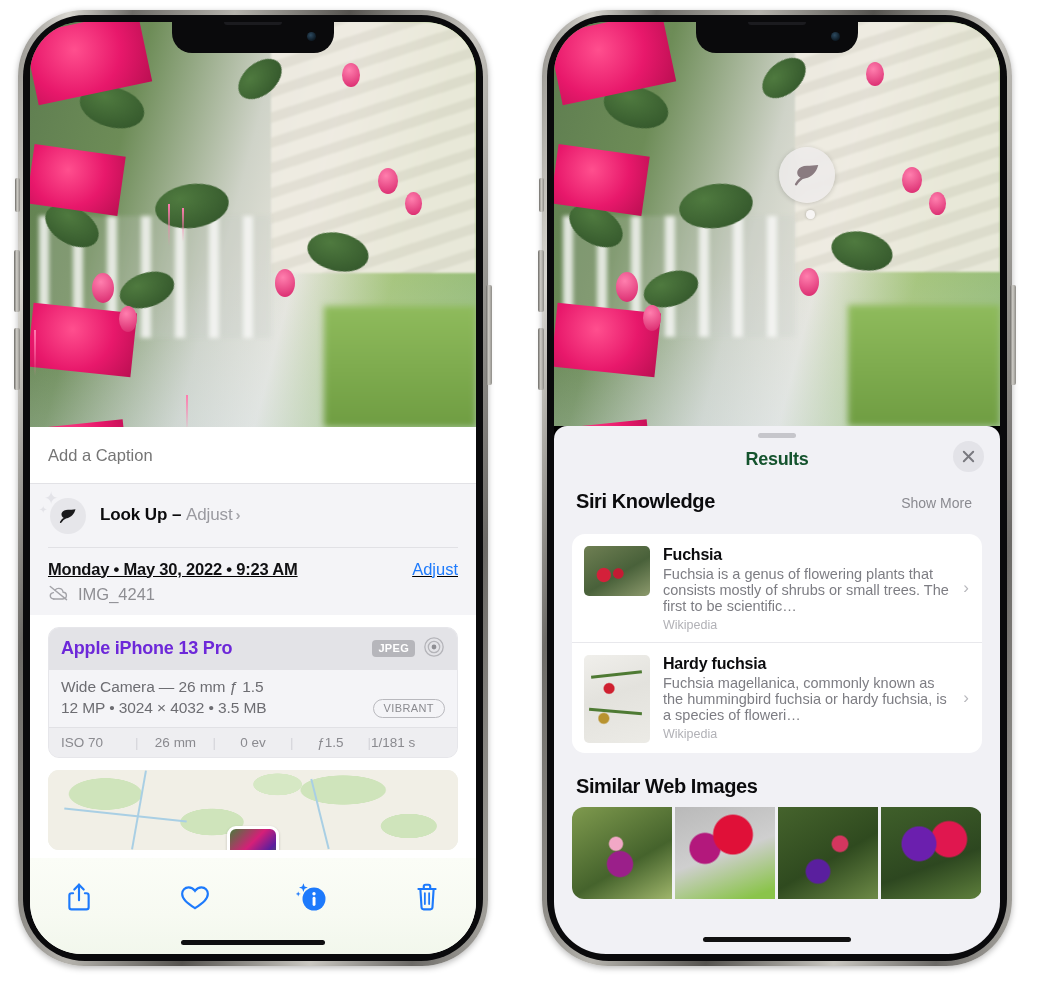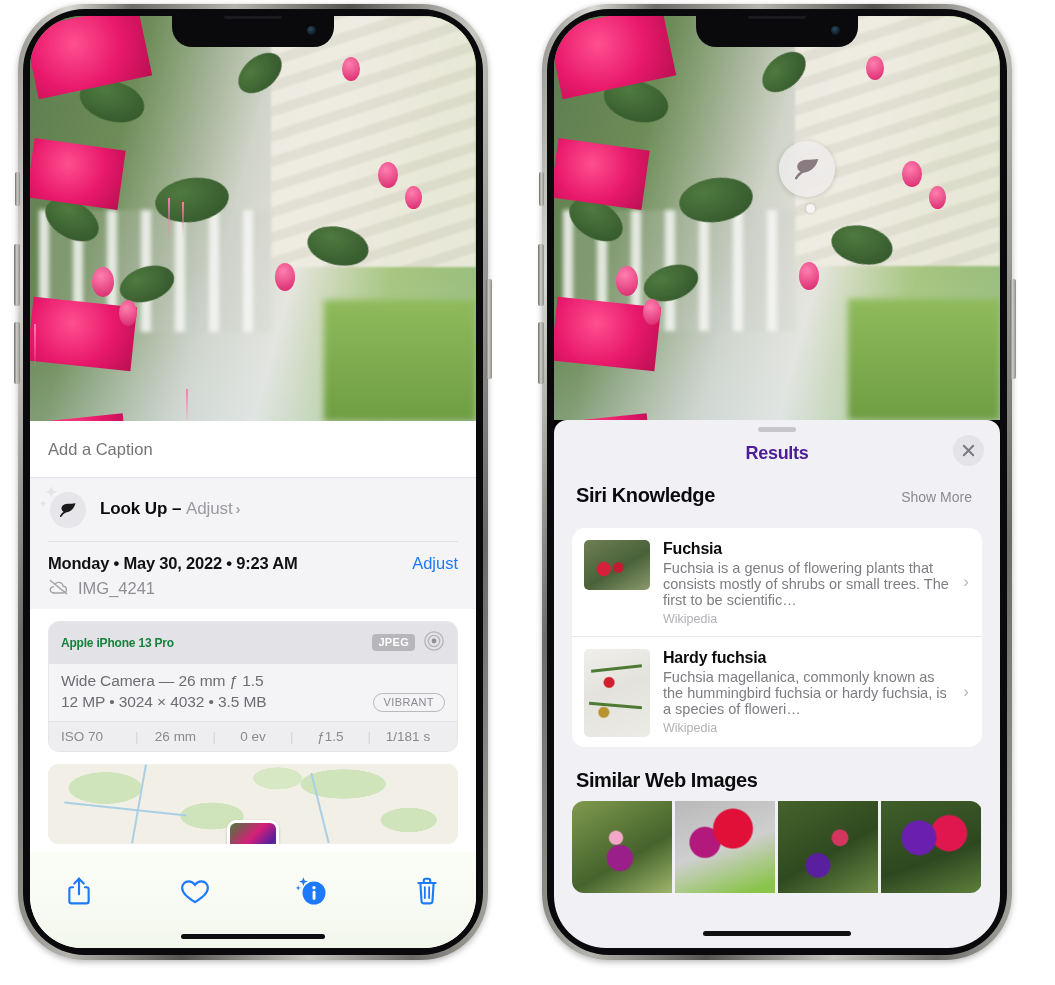--- a/index.html
+++ b/index.html
@@ -5,21 +5,21 @@
   * { box-sizing: border-box; margin: 0; padding: 0; }
   html, body {
     width: 1055px; height: 985px;
     background: #ffffff;
     font-family: "Liberation Sans", sans-serif;
     overflow: hidden;
   }
   .stage { position: relative; width: 1055px; height: 985px; }
 
   
-  .phone { position: absolute; top: 4px; width: 470px; height: 956px; border-radius: 6px; }
+  .phone { position: absolute; top: 10px; width: 470px; height: 956px; border-radius: 6px; }
   .phone.left  { left: 18px; }
   .phone.right { left: 542px; }
 
   .frame-outer {
     position: absolute; inset: 0;
     border-radius: 66px;
     background: linear-gradient(100deg,#8f8d88 0%,#d9d7d1 8%,#6e6c68 18%,#b5b3ad 34%,#55534f 52%,#c9c7c1 72%,#6b6966 88%,#a9a7a1 100%);
     box-shadow: 0 2px 6px rgba(0,0,0,.28);
   }
   .frame-inner {
@@ -134,56 +134,56 @@
   }
   .sparkle { position: absolute; color: #e3e3e8; font-size: 15px; line-height: 1; }
   .sp1 { left: -4px; top: -6px; font-size: 17px; }
   .sp2 { left: -9px; top: 9px;  font-size: 10px; }
   .lookup-text { font-size: 17px; color: #0b0b0d; font-weight: 700; letter-spacing: -.1px; }
   .lookup-text .sub { color: #9a9aa0; font-weight: 400; }
   .chev-sm { color: #a8a8ad; font-size: 15px; margin-left: 3px; }
 
   .meta-block { background: #f4f4f7; padding: 0 18px 10px 18px; }
   .meta-divider { height: .5px; background: #e1e1e5; margin: 0 0 12px 0; }
-  .date-row { display: flex; align-items: baseline; justify-content: space-between; }
+  .date-row { display: flex; align-items: baseline; justify-content: space-between; text-decoration: underline; }
   .date-text { font-size: 16.5px; color: #111113; font-weight: 700; letter-spacing: -.2px; }
   .adjust-link { font-size: 16.5px; color: #1d7afc; }
   .file-row { display: flex; align-items: center; gap: 9px; margin-top: 6px; }
   .file-name { font-size: 16.5px; color: #8e8e93; }
 
   
   .cam-card {
     margin: 12px 18px 0 18px; border-radius: 11px; overflow: hidden;
     background: #f0f0f3; border: .5px solid #e6e6ea;
   }
   .cam-head {
     background: #e3e3e7; padding: 8px 12px;
     display: flex; align-items: center; justify-content: space-between;
   }
-  .cam-model { font-size: 12px; color: #15803d; font-weight: 700; letter-spacing: -.2px; }
+  .cam-model { font-size: 18px; color: #6d28d9; font-weight: 700; letter-spacing: -.2px; }
   .cam-head-right { display: flex; align-items: center; gap: 8px; }
   .fmt-badge {
     background: #b6b6bb; color: #fff; font-size: 11px; font-weight: 700;
     padding: 2px 6px 3px 6px; border-radius: 4px; letter-spacing: .3px;
   }
   .cam-body { padding: 8px 12px 9px 12px; background: #f4f4f7; }
   .cam-line { font-size: 15.5px; color: #6d6d72; letter-spacing: -.1px; }
   .cam-line2 { display: flex; align-items: center; justify-content: space-between; margin-top: 3px; }
   .vibrant-pill {
     border: 1px solid #b9b9be; color: #8a8a8f; border-radius: 11px;
     font-size: 11px; padding: 2px 10px 3px 10px; letter-spacing: .4px;
   }
   .exif-row {
     display: flex; align-items: center; background: #eeeef1;
     border-top: .5px solid #e1e1e5; padding: 7px 12px;
     font-size: 13.5px; color: #8a8a8f;
   }
   .exif-cell { flex: 1; text-align: center; }
   .exif-cell:first-child { text-align: left; }
-  .exif-cell:last-child  { text-align: center; }
+  .exif-cell:last-child  { text-align: left; }
   .exif-sep { color: #d3d3d8; }
 
   
   .map-card {
     margin: 12px 18px 0 18px; height: 80px; border-radius: 11px; overflow: hidden;
     position: relative; background: #eef0e6;
   }
   .map-bg { position: absolute; inset: 0;
     background:
       radial-gradient(ellipse 60px 26px at 14% 30%, #cfe4bb 0 60%, transparent 62%),
@@ -222,21 +222,21 @@
     border-top-left-radius: 13px; border-top-right-radius: 13px;
     display: flex; flex-direction: column;
     overflow: hidden;
   }
   .grabber { width: 38px; height: 5px; border-radius: 3px; background: #c6c6cb;
     margin: 7px auto 0 auto; }
   .sheet-head {
     position: relative; height: 42px;
     display: flex; align-items: center; justify-content: center;
   }
-  .sheet-title { font-size: 18px; font-weight: 700; color: #4c1d95; letter-spacing: -.3px; }
+  .sheet-title { font-size: 18px; font-weight: 700; color: #14532d; letter-spacing: -.3px; }
   .close-btn {
     position: absolute; right: 16px; top: 3px;
     width: 31px; height: 31px; border-radius: 50%;
     background: #e3e3e8; display: flex; align-items: center; justify-content: center;
   }
   .section-head {
     display: flex; align-items: baseline; justify-content: space-between;
     padding: 10px 28px 9px 22px;
   }
   .section-title { font-size: 20px; font-weight: 700; color: #0b0b0d; letter-spacing: -.4px; }

